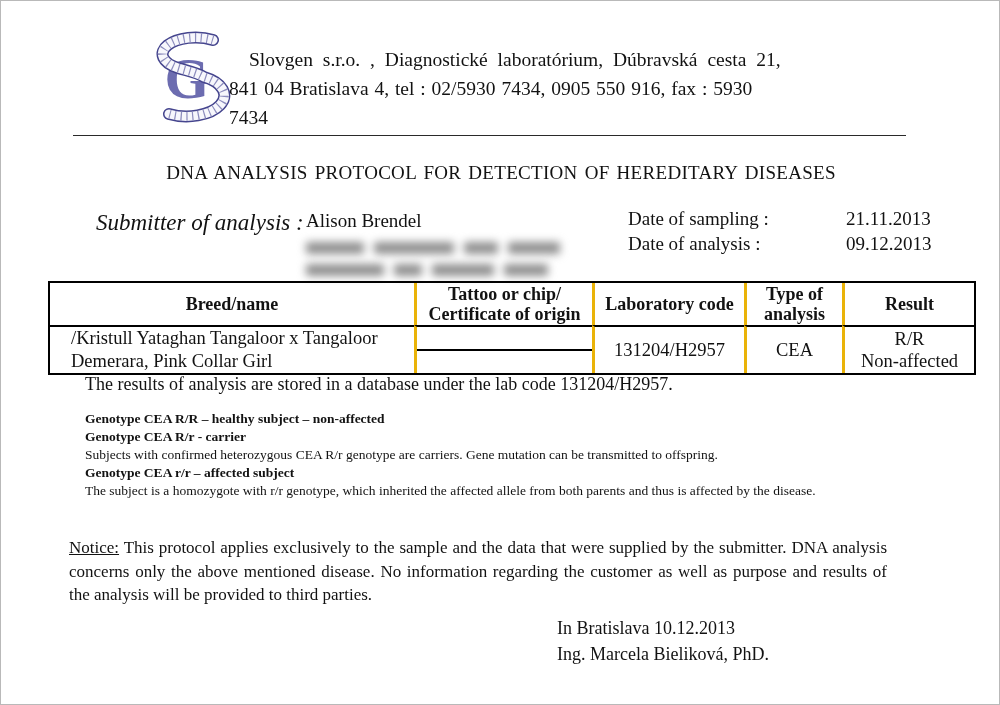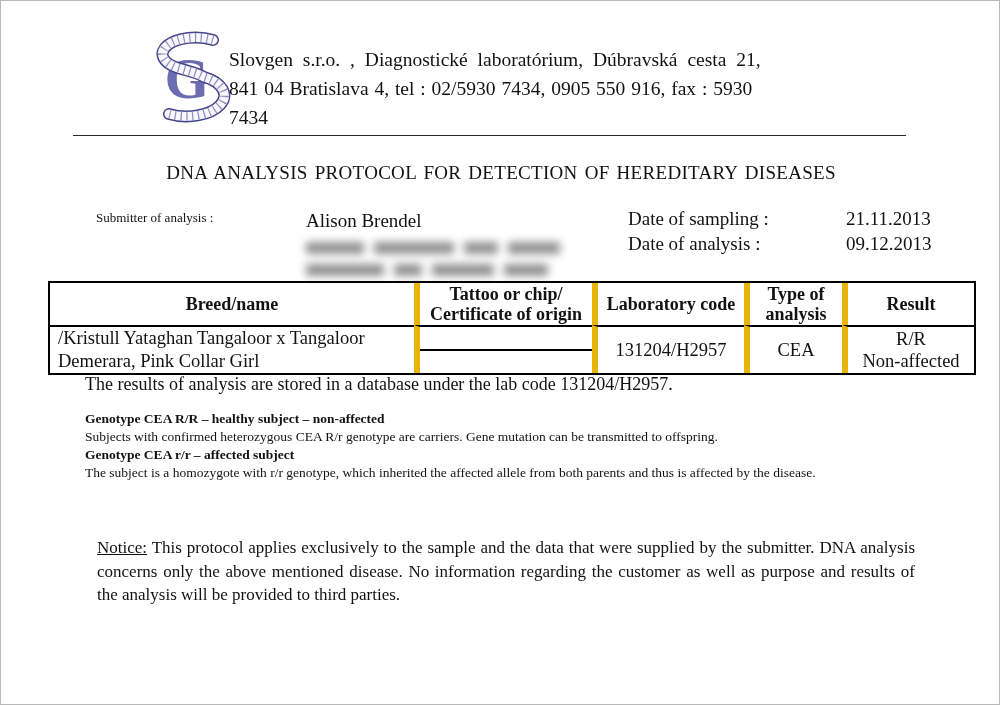--- a/index.html
+++ b/index.html
@@ -4,58 +4,58 @@
 <style>
   html,body { margin:0; padding:0; background:#fff; }
   .page {
     position:relative; width:1000px; height:705px; background:#ffffff;
     font-family:"Liberation Serif", serif; color:#121212;
     border:1px solid #b9b9b9; box-sizing:border-box; overflow:hidden;
   }
   
   .logo { position:absolute; left:142px; top:26px; width:88px; height:98px; }
   .letterhead { position:absolute; left:228px; top:44px; width:560px; font-size:19.5px; line-height:29px; }
-  .letterhead .l1 { word-spacing:5px; }
+  .letterhead .l1 { word-spacing:5px;margin-left:20px; }
   .letterhead .l2 { word-spacing:1px; }
   .rule { position:absolute; left:72px; top:134px; width:833px; height:1px; background:#2a2a2a; }
   
   .doc-title { position:absolute; left:0; top:161px; width:1000px; text-align:center;
                font-size:19px; letter-spacing:0.3px; word-spacing:2px; }
   
-  .submitter-label { position:absolute; left:95px; top:209px; font-size:13px; }
+  .submitter-label { position:absolute; left:95px; top:209px; font-size:23px;font-style:italic; }
   .submitter-name  { position:absolute; left:305px; top:209px; font-size:19px; }
   .redacted { position:absolute; left:305px; width:280px; height:15px; filter:blur(4px); display:flex; gap:10px; }
   .redacted span { background:#8f8f8f; border-radius:2px; height:12px; margin-top:2px; display:block; }
   .dates { position:absolute; left:627px; top:206px; font-size:19px; }
   .date-row { display:flex; height:24.5px; align-items:center; }
   .date-row .dl { width:218px; }
   .date-row .dv { }
   
   .protocol-table {
     position:absolute; left:47px; top:280px; width:928px;
     border:2px solid #000; box-sizing:border-box;
     display:grid; grid-template-columns:364px 178px 152px 98px 132px;
     grid-template-rows:42px 48px; font-size:18px;
   }
-  .pt-cell { border-left:6px solid #eab308; display:flex; flex-direction:column;
+  .pt-cell { border-left:3px solid #eab308; display:flex; flex-direction:column;
              align-items:center; justify-content:center; text-align:center; line-height:20px; box-sizing:border-box; }
   .pt-cell.first { border-left:none; }
   .pt-cell.hdr { font-weight:bold; }
   .pt-cell .sub { font-weight:bold; }
   .pt-cell.datarow { border-top:2px solid #000; font-size:18.5px; }
-  .cell-breed { align-items:flex-start; text-align:left; padding:0 8px; line-height:23px; justify-content:center; }
+  .cell-breed { align-items:flex-start; text-align:left; padding:0 21px; line-height:23px; justify-content:center; }
   .cell-split { padding:0; justify-content:stretch; }
   .cell-split .half { flex:1; width:100%; }
   .cell-split .half.top { border-bottom:2px solid #000; }
   .cell-result { white-space:pre-line; line-height:22px;font-family:Liberation Serif, serif; }
   
   .storage-note { position:absolute; left:84px; top:373px; font-size:18px; }
   .genotypes { position:absolute; left:84px; top:409px; width:865px; font-size:13.5px; line-height:18px; }
   .genotypes .gh { font-weight:bold; }
-  .notice { position:absolute; left:96px; top:535px; width:818px; font-size:17px;
+  .notice { position:absolute; left:68px; top:535px; width:818px; font-size:17px;
             line-height:23.5px; text-align:justify; }
   .notice .nl { text-decoration:underline; }
   .signoff { position:absolute; left:556px; top:614px; font-size:18px; line-height:26px; }
 </style>
 </head>
 <body>
 
 <div class="page">
 
   <div class="logo">
@@ -136,23 +136,28 @@
       <span>CEA</span>
     </div>
     <div class="pt-cell datarow cell-result">R/R
 Non-affected</div>
   </div>
 
   <div class="storage-note">The results of analysis are stored in a database under the lab code 131204/H2957.</div>
 
   <div class="genotypes">
     <div class="gh">Genotype CEA R/R – healthy subject – non-affected</div>
+    <div class="gh">Genotype CEA R/r - carrier</div>
     <div class="gt">Subjects with confirmed heterozygous CEA R/r genotype are carriers. Gene mutation can be transmitted to offspring.</div>
     <div class="gh">Genotype CEA r/r – affected subject</div>
     <div class="gt">The subject is a homozygote with r/r genotype, which inherited the affected allele from both parents and thus is affected by the disease.</div>
   </div>
 
   <div class="notice">
     <span class="nl">Notice:</span><span> This protocol applies exclusively to the sample and the data that were supplied by the submitter. DNA analysis concerns only the above mentioned disease. No information regarding the customer as well as purpose and results of the analysis will be provided to third parties.</span>
   </div>
 
+  <div class="signoff">
+    <div>In Bratislava 10.12.2013</div>
+    <div>Ing. Marcela Bieliková, PhD.</div>
+  </div>
 
 </div>
 
 </body></html>

